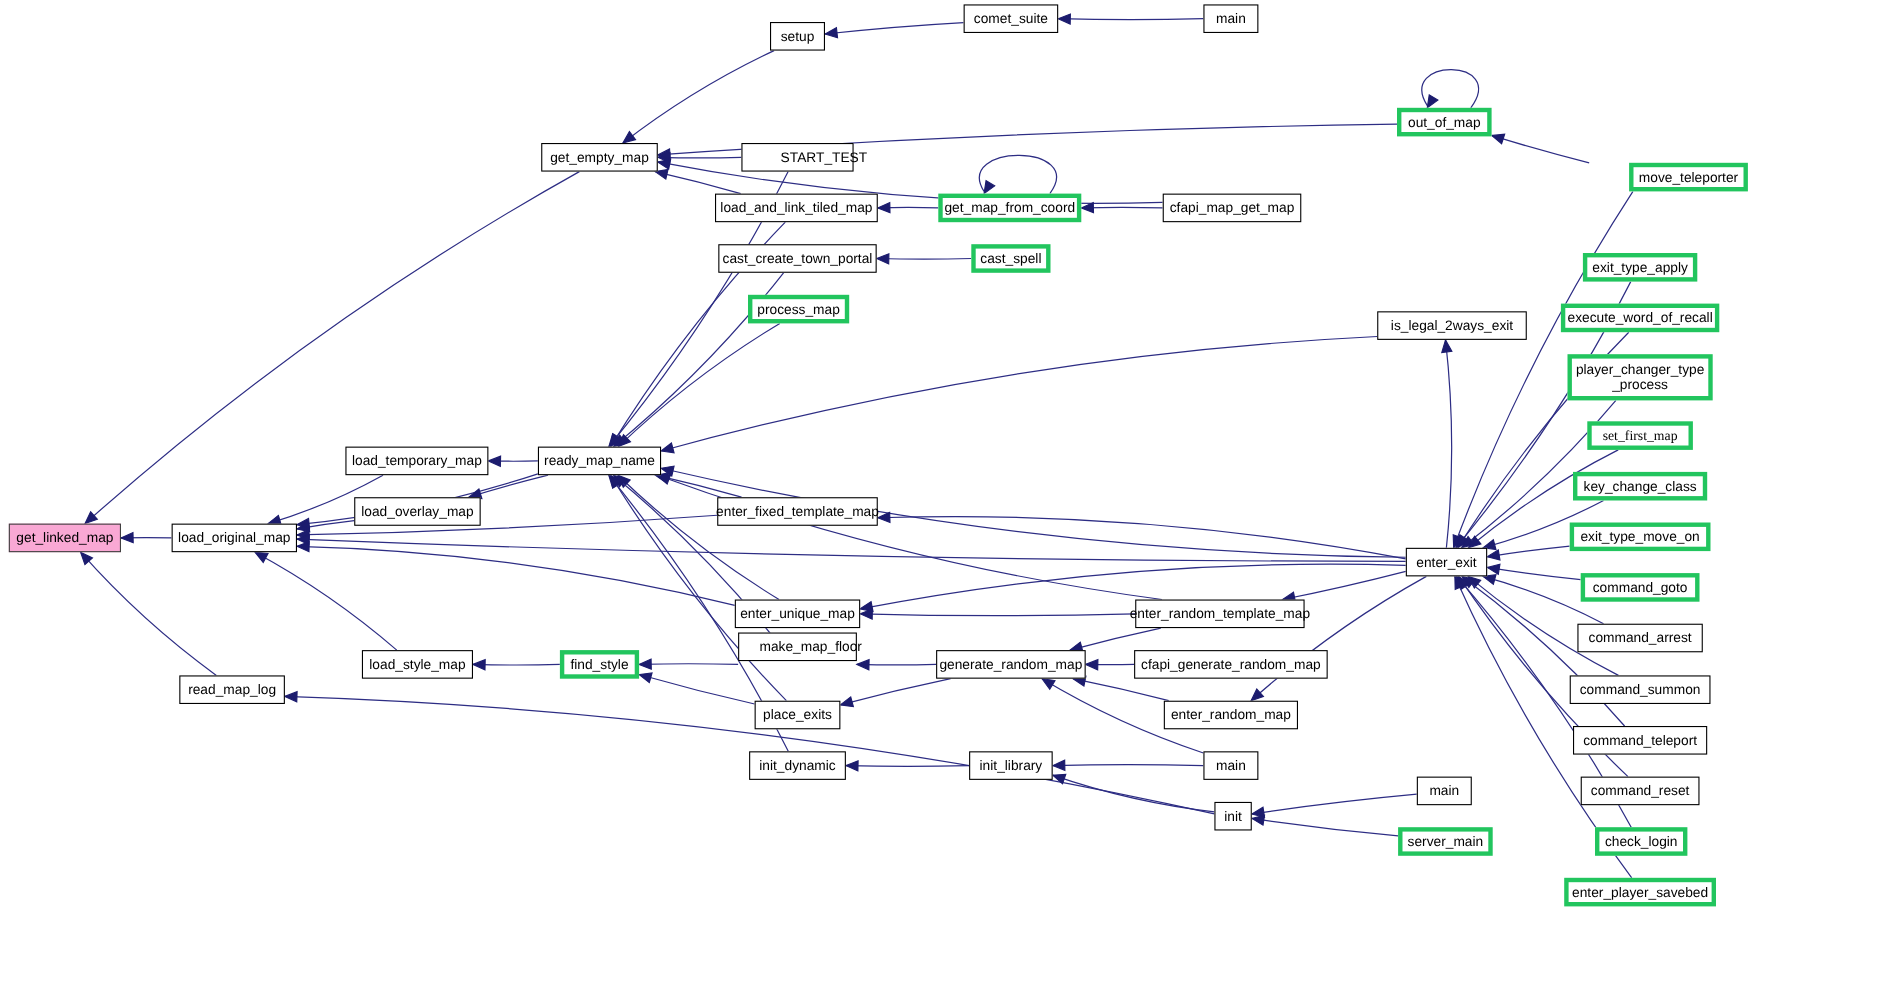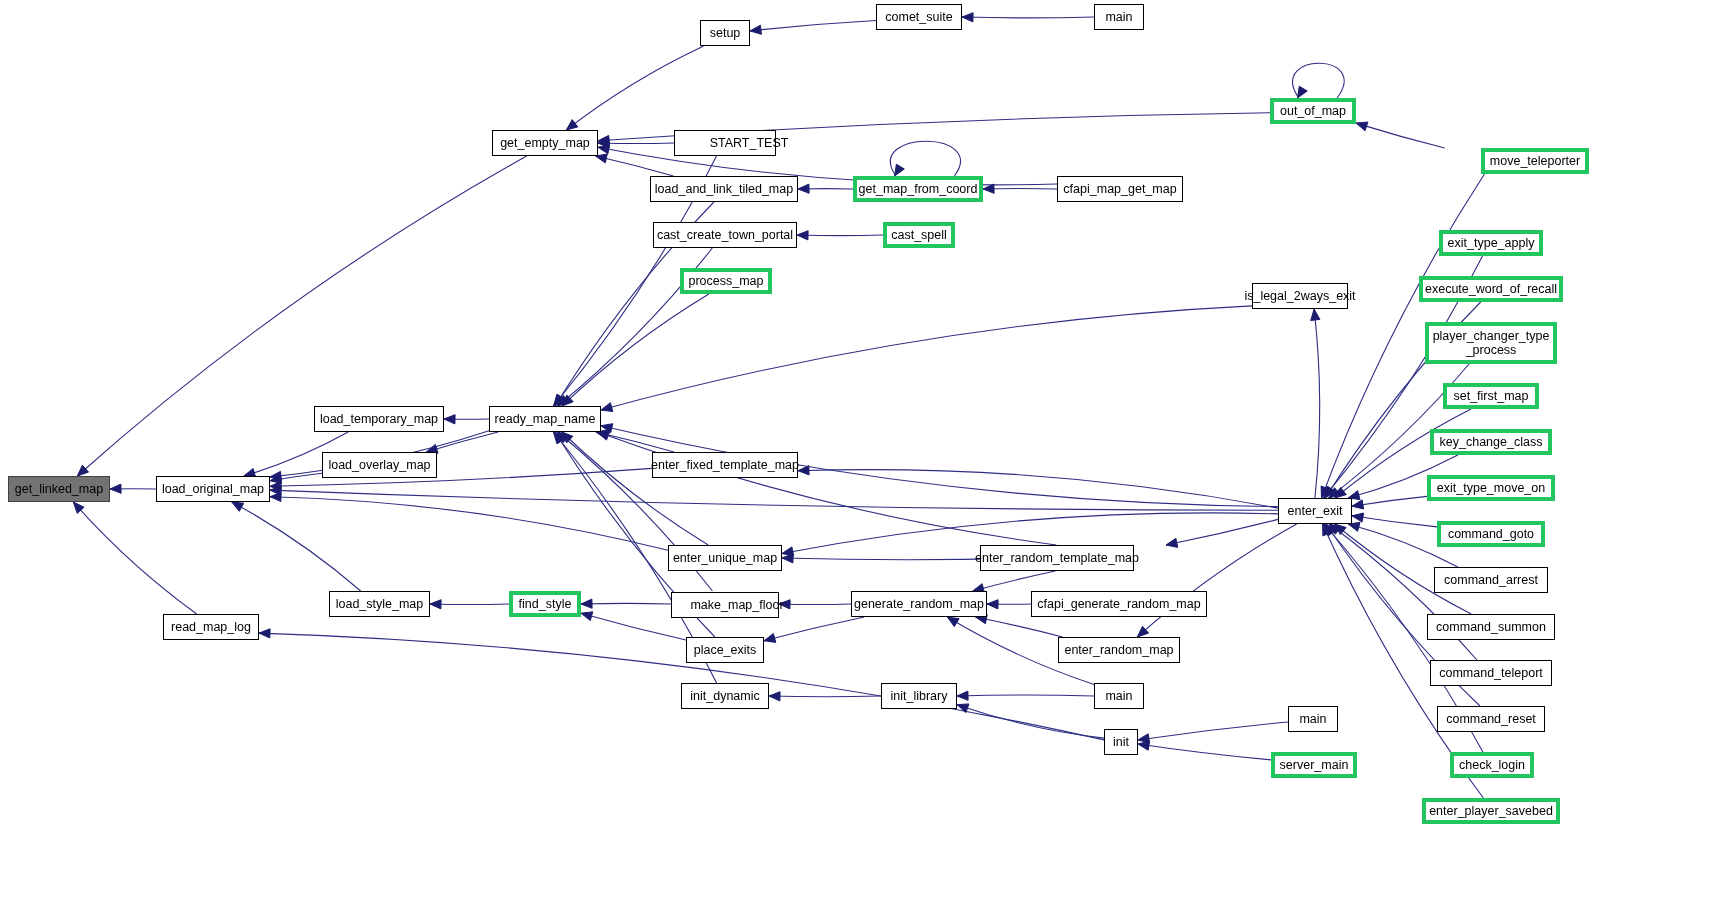--- a/index.html
+++ b/index.html
@@ -3,21 +3,21 @@
 <meta charset="utf-8">
 <style>
   html,body{margin:0;padding:0;background:#ffffff;}
   #canvas{position:relative;width:1720px;height:911px;background:#ffffff;
           font-family:"Liberation Sans","DejaVu Sans",sans-serif;overflow:hidden;}
   .node{position:absolute;box-sizing:border-box;background:#ffffff;
         border:1px solid #000000;display:flex;align-items:center;
         justify-content:center;text-align:center;font-size:12.5px;
         color:#000000;line-height:1.12;white-space:pre-line;letter-spacing:0px;}
   .node.red{border:4px solid #22c55e;}
-  .node.focus{background:#737373;border:1px solid #404040;}
+  .node.focus{background:#f9a8d4;border:1px solid #404040;}
   svg#edges{position:absolute;left:0;top:0;width:1720px;height:911px;
             pointer-events:none;}
   svg#edges path{fill:none;stroke:#2d2d84;stroke-width:1.1;}
   svg#edges polygon{fill:#1c1c6e;stroke:#1c1c6e;stroke-width:1;}
 </style>
 </head>
 <body>
 
 <div id="canvas">
   <svg id="edges" viewBox="0 0 1720 911" preserveAspectRatio="none">
@@ -320,46 +320,46 @@
       <div class="node" style="left: 492px; top: 130px; width: 106px; height: 26px;">get_empty_map</div>
       <div class="node" style="left: 489px; top: 406px; width: 112px; height: 26px;">ready_map_name</div>
       <div class="node red" style="left: 509px; top: 591px; width: 72px; height: 26px;">find_style</div>
       <div class="node" style="left: 700px; top: 20px; width: 50px; height: 26px;">setup</div>
       <div class="node" style="left: 674px; top: 130px; width: 102px; height: 26px; padding-left: 48px;">START_TEST</div>
       <div class="node" style="left: 650px; top: 176px; width: 148px; height: 26px;">load_and_link_tiled_map</div>
       <div class="node" style="left: 653px; top: 222px; width: 144px; height: 26px;">cast_create_town_portal</div>
       <div class="node red" style="left: 680px; top: 268px; width: 92px; height: 26px;">process_map</div>
       <div class="node" style="left: 652px; top: 452px; width: 146px; height: 26px;">enter_fixed_template_map</div>
       <div class="node" style="left: 668px; top: 545px; width: 114px; height: 26px;">enter_unique_map</div>
-      <div class="node" style="left: 671px; top: 592px; width: 108px; height: 26px; padding-left: 24px;">make_map_floor</div>
+      <div class="node" style="left: 671px; top: 575px; width: 108px; height: 26px; padding-left: 24px;">make_map_floor</div>
       <div class="node" style="left: 686px; top: 637px; width: 78px; height: 26px;">place_exits</div>
       <div class="node" style="left: 681px; top: 683px; width: 88px; height: 26px;">init_dynamic</div>
       <div class="node" style="left: 876px; top: 4px; width: 86px; height: 26px;">comet_suite</div>
       <div class="node red" style="left: 853px; top: 176px; width: 130px; height: 26px;">get_map_from_coord</div>
       <div class="node red" style="left: 883px; top: 222px; width: 72px; height: 26px;">cast_spell</div>
       <div class="node" style="left: 851px; top: 591px; width: 136px; height: 26px;">generate_random_map</div>
       <div class="node" style="left: 881px; top: 683px; width: 76px; height: 26px;">init_library</div>
       <div class="node" style="left: 1094px; top: 4px; width: 50px; height: 26px;">main</div>
       <div class="node" style="left: 1057px; top: 176px; width: 126px; height: 26px;">cfapi_map_get_map</div>
-      <div class="node" style="left: 980px; top: 545px; width: 154px; height: 26px;">enter_random_template_map</div>
+      <div class="node" style="left: 1032px; top: 545px; width: 154px; height: 26px;">enter_random_template_map</div>
       <div class="node" style="left: 1031px; top: 591px; width: 176px; height: 26px;">cfapi_generate_random_map</div>
       <div class="node" style="left: 1058px; top: 637px; width: 122px; height: 26px;">enter_random_map</div>
       <div class="node" style="left: 1094px; top: 683px; width: 50px; height: 26px;">main</div>
       <div class="node" style="left: 1104px; top: 729px; width: 34px; height: 26px;">init</div>
-      <div class="node" style="left: 1252px; top: 283px; width: 96px; height: 26px;">is_legal_2ways_exit</div>
+      <div class="node" style="left: 1252px; top: 283px; width: 136px; height: 26px;">is_legal_2ways_exit</div>
       <div class="node" style="left: 1278px; top: 498px; width: 74px; height: 26px;">enter_exit</div>
       <div class="node red" style="left: 1270px; top: 98px; width: 86px; height: 26px;">out_of_map</div>
       <div class="node" style="left: 1288px; top: 706px; width: 50px; height: 26px;">main</div>
       <div class="node red" style="left: 1271px; top: 752px; width: 86px; height: 26px;">server_main</div>
       <div class="node red" style="left: 1437px; top: 148px; width: 108px; height: 26px; margin-left: 44px;">move_teleporter</div>
       <div class="node red" style="left: 1439px; top: 230px; width: 104px; height: 26px;">exit_type_apply</div>
       <div class="node red" style="left: 1419px; top: 276px; width: 144px; height: 26px;">execute_word_of_recall</div>
       <div class="node red" style="left: 1425px; top: 322px; width: 132px; height: 42px;">player_changer_type
 _process</div>
-      <div class="node red" style="left: 1443px; top: 383px; width: 96px; height: 26px;">set_first_map</div>
+      <div class="node red" style="left: 1443px; top: 383px; width: 96px; height: 26px; font-family: Liberation Serif, serif;">set_first_map</div>
       <div class="node red" style="left: 1430px; top: 429px; width: 122px; height: 26px;">key_change_class</div>
       <div class="node red" style="left: 1427px; top: 475px; width: 128px; height: 26px;">exit_type_move_on</div>
       <div class="node red" style="left: 1437px; top: 521px; width: 108px; height: 26px;">command_goto</div>
       <div class="node" style="left: 1434px; top: 567px; width: 114px; height: 26px;">command_arrest</div>
       <div class="node" style="left: 1427px; top: 614px; width: 128px; height: 26px;">command_summon</div>
       <div class="node" style="left: 1430px; top: 660px; width: 122px; height: 26px;">command_teleport</div>
       <div class="node" style="left: 1437px; top: 706px; width: 108px; height: 26px;">command_reset</div>
       <div class="node red" style="left: 1450px; top: 752px; width: 84px; height: 26px;">check_login</div>
       <div class="node red" style="left: 1422px; top: 798px; width: 138px; height: 26px;">enter_player_savebed</div>
     </div>

